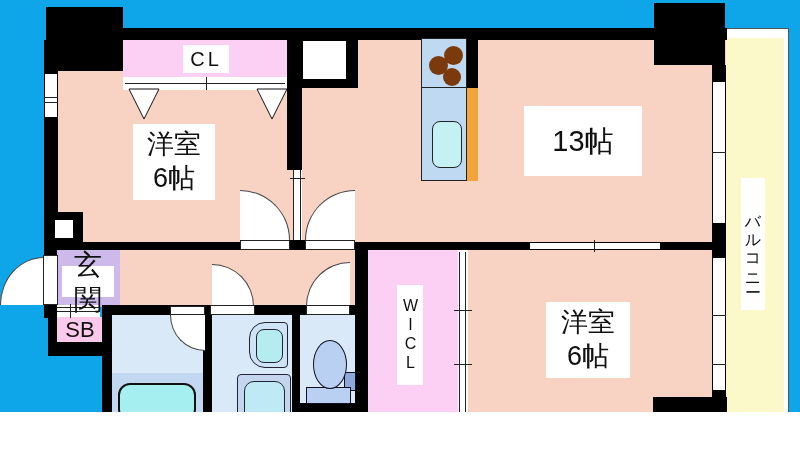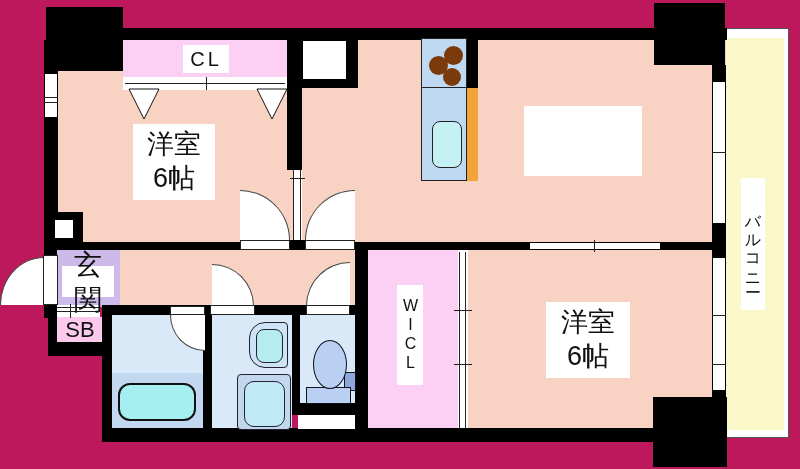--- a/index.html
+++ b/index.html
@@ -2,21 +2,21 @@
 <html><head>
 <meta charset="utf-8">
 <style>
   :root{
     --wall:#000000; --salmon:#F8D3C3; --pink:#FBD0F4; --purple:#CDBAEB;
     --sbpink:#FBC9EC; --yellow:#FBF8C9; --sanblue:#D9E9F7; --sanblue2:#C2D8F0;
     --cyan:#A5EFF0; --fixblue:#B9D0F2; --kblue:#BFD9F3; --orange:#F2A33C; --brown:#7B3A0B;
   }
   *{box-sizing:border-box;margin:0;padding:0}
   body{background:#fff;font-family:"Liberation Sans","DejaVu Sans",sans-serif}
-  #plan{position:relative;width:800px;height:469px;background:#be185d;overflow:hidden}
+  #plan{position:relative;width:800px;height:412px;background:#0ea5e9;overflow:hidden}
   .abs{position:absolute}
   .wall{position:absolute;background:var(--wall)}
   .line{position:absolute;background:#222}
   .win{position:absolute;background:#fff}
   .leaf{position:absolute;background:#fff;border:1px solid #222}
   .arc{position:absolute;background:#fff}
   .arc.tr{border-top-right-radius:100%;border-top:1px solid #444;border-right:1px solid #444}
   .arc.tl{border-top-left-radius:100%;border-top:1px solid #444;border-left:1px solid #444}
   .arc.bl{border-bottom-left-radius:100%;border-bottom:1px solid #444;border-left:1px solid #444}
   .lbl{position:absolute;background:#fff;color:#111;display:flex;flex-direction:column;
@@ -147,20 +147,21 @@
   <div class="abs" style="left:298px;top:415px;width:57px;height:14px;background:#fff"></div>
 
   <div class="lbl" style="left:183px;top:45px;width:46px;height:28px;font-size:20px;letter-spacing:3px">CL</div>
 
   <div class="lbl" style="left:133px;top:124px;width:82px;height:76px;font-size:27px">
     <div>洋室</div>
     <div>6帖</div>
   </div>
 
   <div class="lbl" style="left:524px;top:106px;width:118px;height:70px;font-size:29px">
+    <div>13帖</div>
   </div>
 
   <div class="lbl" style="left:546px;top:302px;width:84px;height:76px;font-size:27px">
     <div>洋室</div>
     <div>6帖</div>
   </div>
 
   <div class="lbl" style="left:62px;top:266px;width:52px;height:31px;font-size:28px">玄関</div>
 
   <div class="lbl" style="left:59px;top:318px;width:42px;height:24px;font-size:22px;background:transparent">SB</div>

